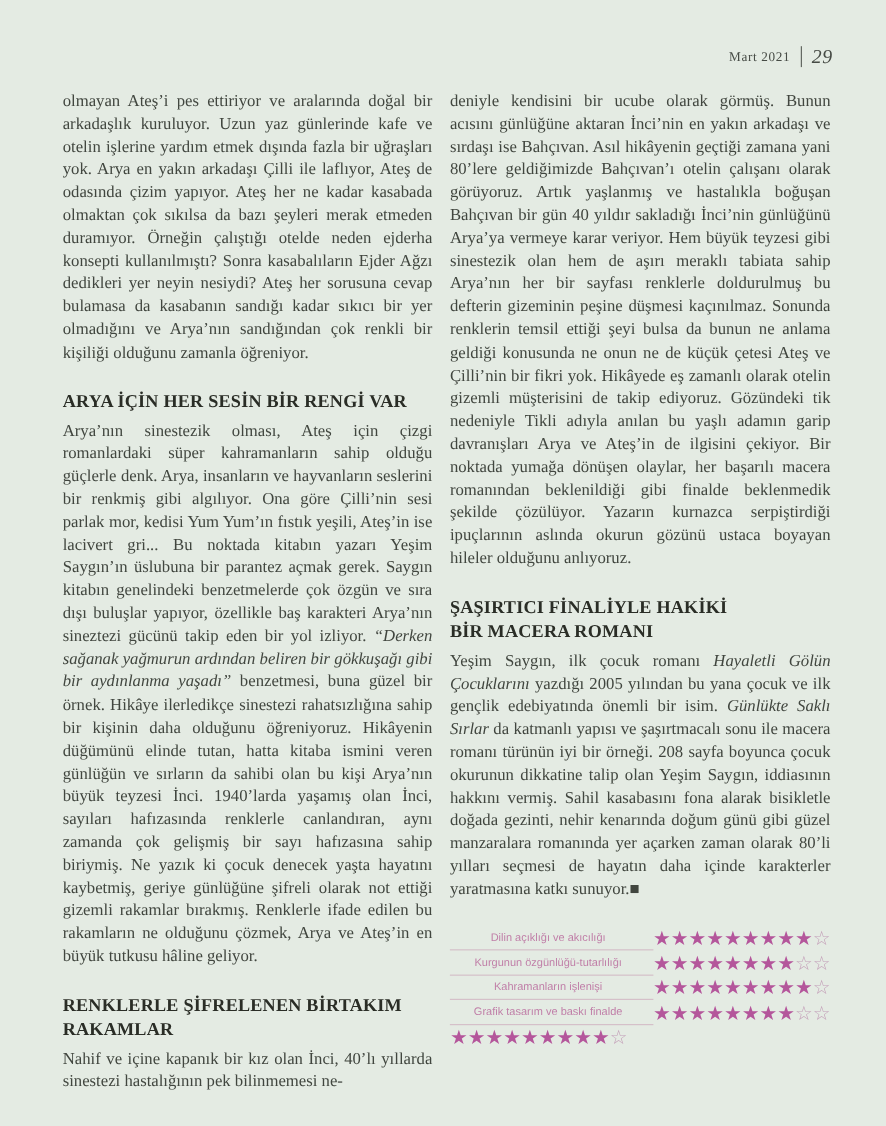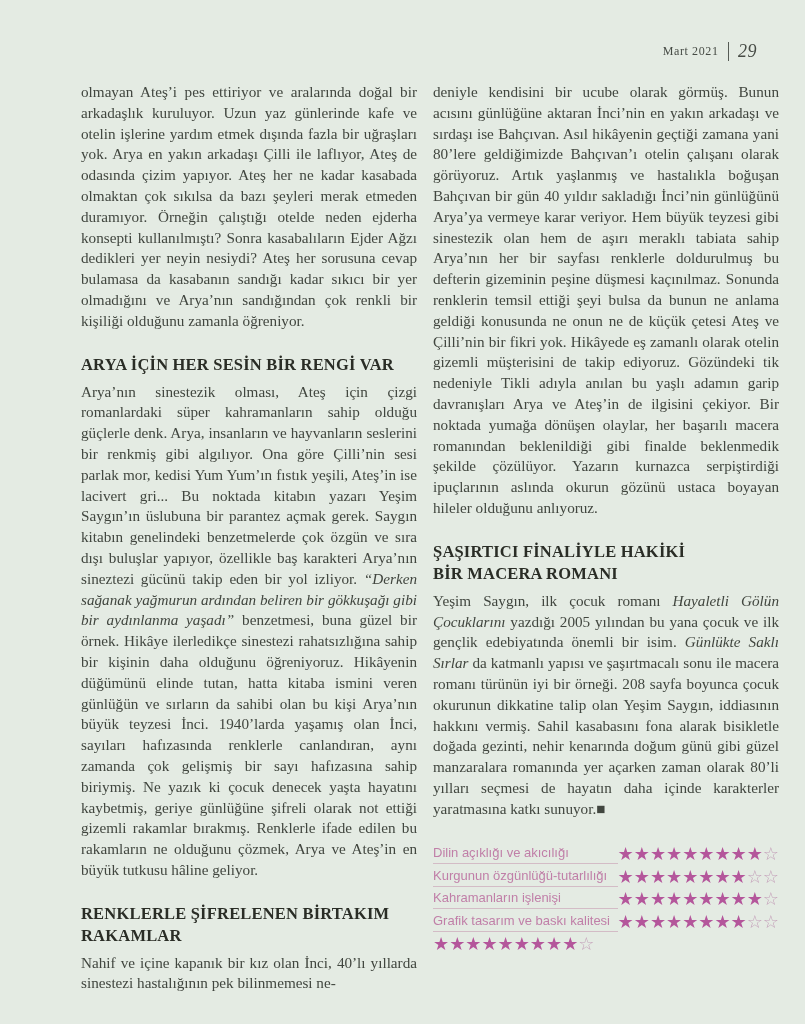--- a/index.html
+++ b/index.html
@@ -13,21 +13,21 @@
   * { margin: 0; padding: 0; box-sizing: border-box; }
   html, body { width: 805px; height: 1024px; }
   body {
     background: var(--background, #e4ebe3);
     font-family: "Liberation Serif", "DejaVu Serif", serif;
     color: var(--text, #41463f);
     overflow: hidden;
   }
   .page {
     width: 805px; height: 868px;
-    padding: 38px 48px 0 81px;
+    padding: 38px 48px 0 57px;
     position: relative;
   }
   .page-header {
     display: flex; justify-content: flex-end; align-items: center;
     height: 26px; margin-bottom: 18px;
     color: #464b45;
   }
   .issue-date {
     font-size: 12px; letter-spacing: 0.6px;
   }
@@ -60,23 +60,23 @@
   .ratings {
     margin-top: 22px;
   }
   .rating-row {
     display: flex; align-items: flex-end;
     height: 22.5px;
   }
   .rating-label {
     flex: 1 1 auto;
     font-family: "Liberation Sans", sans-serif;
-    font-size: 13px;
+    font-size: 10px;
     color: var(--label-pink, #c07fa8);
-    text-align: left;
+    text-align: center;
     border-bottom: 1px solid var(--rule-pink, #d3bcc6);
     padding-bottom: 2px;
     padding-right: 6px;
     white-space: nowrap;
     line-height: 16px;
   }
   .rating-stars {
     flex: 0 0 auto;
     font-family: "DejaVu Sans", sans-serif;
     font-size: 18px; line-height: 20px;
@@ -120,21 +120,21 @@
           </div>
           <div class="rating-row">
             <span class="rating-label">Kurgunun özgünlüğü-tutarlılığı</span>
             <span class="rating-stars"><span class="star filled">★</span><span class="star filled">★</span><span class="star filled">★</span><span class="star filled">★</span><span class="star filled">★</span><span class="star filled">★</span><span class="star filled">★</span><span class="star filled">★</span><span class="star empty">☆</span><span class="star empty">☆</span></span>
           </div>
           <div class="rating-row">
             <span class="rating-label">Kahramanların işlenişi</span>
             <span class="rating-stars"><span class="star filled">★</span><span class="star filled">★</span><span class="star filled">★</span><span class="star filled">★</span><span class="star filled">★</span><span class="star filled">★</span><span class="star filled">★</span><span class="star filled">★</span><span class="star filled">★</span><span class="star empty">☆</span></span>
           </div>
           <div class="rating-row">
-            <span class="rating-label">Grafik tasarım ve baskı kalitesi</span>
+            <span class="rating-label">Grafik tasarım ve baskı finalde</span>
             <span class="rating-stars"><span class="star filled">★</span><span class="star filled">★</span><span class="star filled">★</span><span class="star filled">★</span><span class="star filled">★</span><span class="star filled">★</span><span class="star filled">★</span><span class="star filled">★</span><span class="star empty">☆</span><span class="star empty">☆</span></span>
           </div>
           <div class="rating-row">
             <span class="rating-stars"><span class="star filled">★</span><span class="star filled">★</span><span class="star filled">★</span><span class="star filled">★</span><span class="star filled">★</span><span class="star filled">★</span><span class="star filled">★</span><span class="star filled">★</span><span class="star filled">★</span><span class="star empty">☆</span></span>
           </div>
         </div>
     </section>
 
   </main>
 </div>

